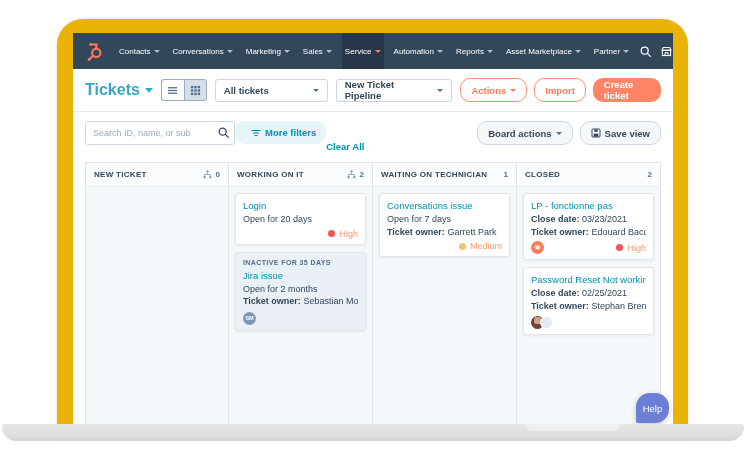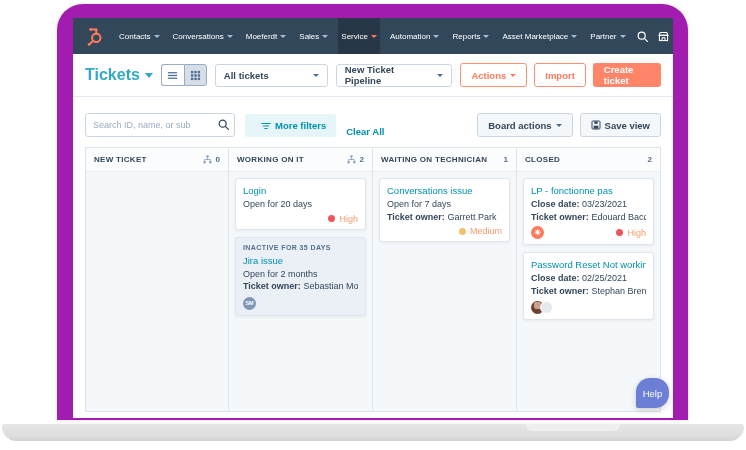--- a/index.html
+++ b/index.html
@@ -1,21 +1,21 @@
 <!DOCTYPE html>
 <html><head>
 <meta charset="utf-8">
 <style>
   * { margin:0; padding:0; box-sizing:border-box; }
   html,body { width:746px; height:450px; background:#ffffff; font-family:"Liberation Sans", sans-serif; overflow:hidden; }
   .stage { position:relative; width:746px; height:450px; }
 
   
-  .laptop-screen { position:absolute; left:57px; top:4px; width:631px; height:416px;
-    background:#a21caf; border-radius:26px 26px 0 0;
+  .laptop-screen { position:absolute; left:57px; top:19px; width:631px; height:416px;
+    background:#eab308; border-radius:26px 26px 0 0;
     box-shadow:0 0 0 1px #f0f0f0, 0 2px 8px rgba(0,0,0,0.06); }
   .laptop-base { position:absolute; left:2px; top:424px; width:742px; height:17px;
     background:linear-gradient(#e6e6e6, #dedede 70%, #d2d2d2); border-radius:3px 3px 16px 16px; }
   .laptop-notch { position:absolute; left:524px; top:0; width:94px; height:7px;
     background:#efefef; border-radius:0 0 6px 6px; }
 
   
   .app { position:absolute; left:16px; top:14px; width:600px; height:400px;
     display:flex; flex-direction:column; background:#fff; overflow:hidden; }
 
@@ -39,28 +39,28 @@
   .toggle-btn { width:23px; height:22px; border:1px solid #99acc2; background:#fff; display:flex; align-items:center; justify-content:center; cursor:pointer; }
   .toggle-btn:first-child { border-radius:3px 0 0 3px; border-right:none; }
   .toggle-btn:last-child { border-radius:0 3px 3px 0; }
   .toggle-btn.selected { background:#d6dfe8; }
   .select { height:23px; border:1px solid #cbd6e2; border-radius:3px; background:#fff; color:#33475b;
     font-size:9.5px; font-weight:bold; display:flex; align-items:center; gap:6px; padding:0 8px; cursor:pointer; }
   .select .caret { border-top-color:#506e91; }
   .select.pipeline { width:122px; justify-content:space-between; }
   .select.tickets { width:118px; justify-content:space-between; }
   .header-actions { margin-left:auto; display:flex; gap:7px; }
-  .btn { height:24px; border-radius:3px; font-size:9.5px; font-weight:bold; display:flex; align-items:center;
+  .btn { height:24px; border-radius:10px; font-size:9.5px; font-weight:bold; display:flex; align-items:center;
     gap:4px; padding:0 10px; cursor:pointer; border:1px solid transparent; }
   .btn-outline { background:#fff; border-color:#ff8f73; color:#ff7a59; }
   .btn-primary { background:#ff8468; color:#fff; }
   .btn .caret { border-top-color:#ff7a59; }
 
   
-  .filter-row { display:flex; align-items:flex-end; gap:10px; padding:9px 12px 8px; flex:none; }
+  .filter-row { display:flex; align-items:flex-start; padding:9px 12px 8px; flex:none; }
   .search-box { position:relative; width:150px; }
   .search-box input { width:100%; height:24px; border:1px solid #cbd6e2; border-radius:3px; padding:0 22px 0 7px;
     font-size:9px; color:#33475b; font-family:"Liberation Sans", sans-serif; outline:none; }
   .search-box input::placeholder { color:#99acc2; }
   .search-box .search-glyph { position:absolute; right:5px; top:5px; width:13px; height:13px; cursor:pointer; }
   .btn-light-teal { background:#e5f5f8; color:#0091ae; border:none; height:23px;padding-left:16px; }
   .link { color:#0091ae; font-size:9.5px; font-weight:bold; cursor:pointer;margin-top:20px; }
   .filter-right { margin-left:auto; display:flex; gap:7px; }
   .btn-gray { background:#f5f8fa; border-color:#cbd6e2; color:#33475b; }
   .btn-gray .caret { border-top-color:#506e91; }
@@ -125,21 +125,21 @@
         </div>
         <div class="nav-item">
             <span>Contacts</span>
             <span class="caret"></span>
           </div>
         <div class="nav-item">
             <span>Conversations</span>
             <span class="caret"></span>
           </div>
         <div class="nav-item">
-            <span>Moeferdt</span>
+            <span>Marketing</span>
             <span class="caret"></span>
           </div>
         <div class="nav-item">
             <span>Sales</span>
             <span class="caret"></span>
           </div>
         <div class="nav-item active">
             <span>Service</span>
             <span class="caret"></span>
           </div>

